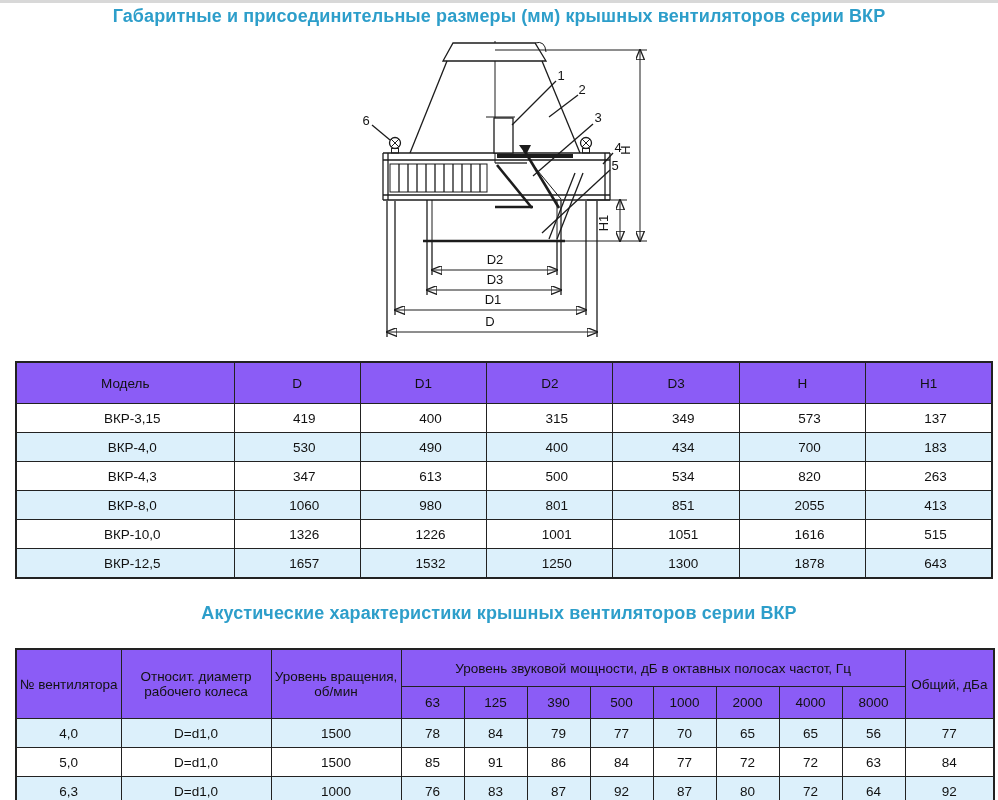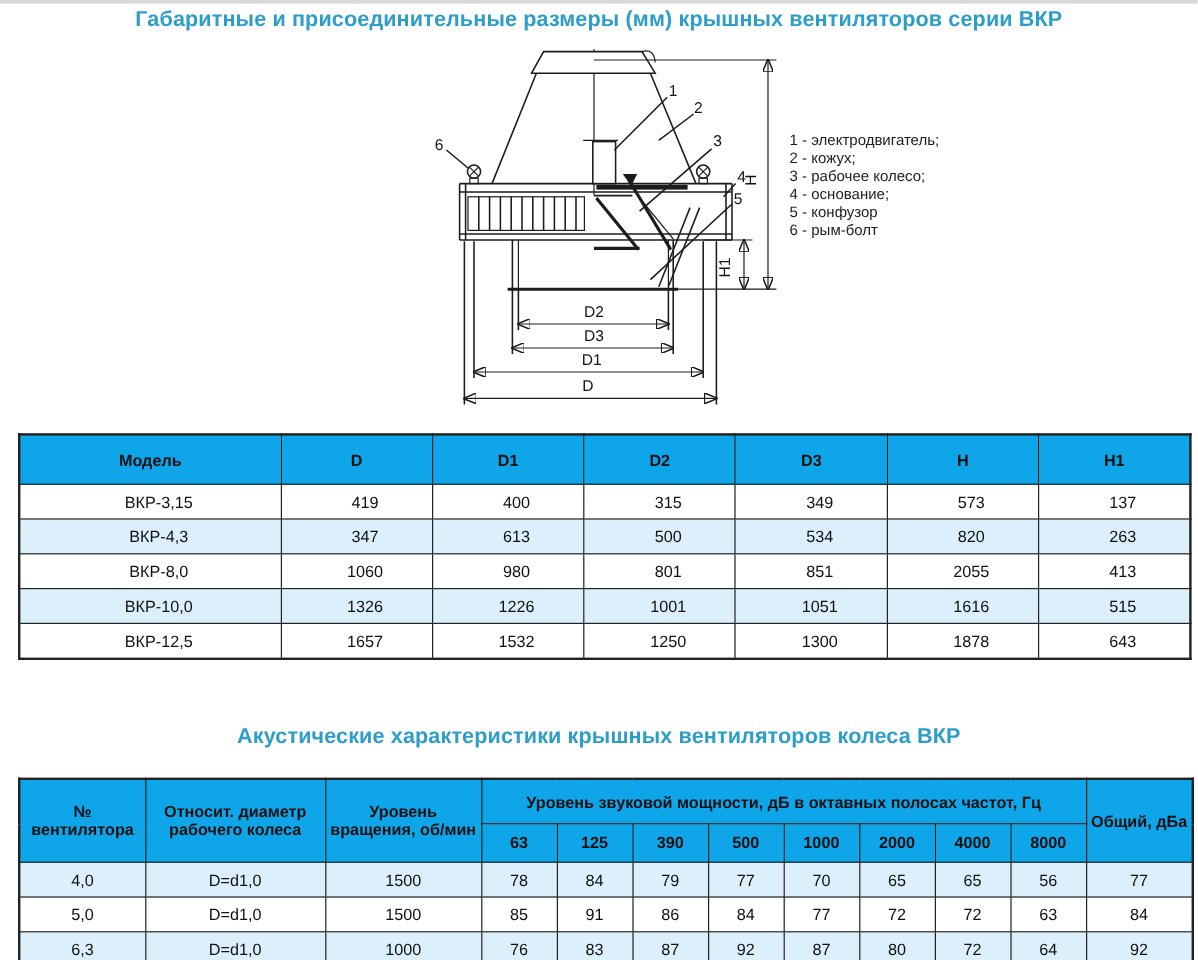--- a/index.html
+++ b/index.html
@@ -30,21 +30,21 @@
     font-size:12.5px; line-height:15px; color:#1c1c1c; white-space:nowrap;
   }
 
   table.dtable {
     position:absolute; border-collapse:collapse; table-layout:fixed;
     border:2px solid #222; font-size:13.5px; color:#111;
   }
   .dtable th, .dtable td {
     border:1px solid #222; text-align:center; vertical-align:middle; padding:1px 2px;
   }
-  .dtable th { background:#0ea5e9; font-weight:bold; }
+  .dtable th { background:#8b5cf6; font-weight:normal; }
 
   .t1 { left:15px; top:358px; width:978px; }
   .t1 th { height:38px; }
   .t1 td { height:26px;padding-left:16px; }
   .t1 tbody tr:nth-child(even) td { background:#dcf0fb; }
 
   .t2 { left:15px; top:645px; width:978px; }
   .t2 thead tr:first-child th { height:34px; }
   .t2 thead tr:last-child  th { height:29px; }
   .t2 td { height:26px; }
@@ -170,28 +170,20 @@
     <line class="thin" x1="97" y1="237" x2="222" y2="237" marker-start="url(#as)" marker-end="url(#ae)"></line>
     <text x="160" y="231" text-anchor="middle">D2</text>
     <line class="thin" x1="92" y1="257" x2="226" y2="257" marker-start="url(#as)" marker-end="url(#ae)"></line>
     <text x="160" y="251" text-anchor="middle">D3</text>
     <line class="thin" x1="60" y1="277" x2="251" y2="277" marker-start="url(#as)" marker-end="url(#ae)"></line>
     <text x="158" y="271" text-anchor="middle">D1</text>
     <line class="thin" x1="52" y1="299" x2="262" y2="299" marker-start="url(#as)" marker-end="url(#ae)"></line>
     <text x="155" y="293" text-anchor="middle">D</text>
   </svg>
 
-  <div class="legend">
-    <div>1 - электродвигатель;</div>
-    <div>2 - кожух;</div>
-    <div>3 - рабочее колесо;</div>
-    <div>4 - основание;</div>
-    <div>5 - конфузор</div>
-    <div>6 - рым-болт</div>
-  </div>
 
   <table class="dtable t1">
     <colgroup>
       <col style="width:218px">
         <col>
         <col>
         <col>
         <col>
         <col>
         <col>
@@ -211,20 +203,29 @@
         <tr>
           <td>ВКР-3,15</td>
           <td>419</td>
           <td>400</td>
           <td>315</td>
           <td>349</td>
           <td>573</td>
           <td>137</td>
         </tr>
         <tr>
+          <td>ВКР-4,0</td>
+          <td>530</td>
+          <td>490</td>
+          <td>400</td>
+          <td>434</td>
+          <td>700</td>
+          <td>183</td>
+        </tr>
+        <tr>
           <td>ВКР-4,3</td>
           <td>347</td>
           <td>613</td>
           <td>500</td>
           <td>534</td>
           <td>820</td>
           <td>263</td>
         </tr>
         <tr>
           <td>ВКР-8,0</td>
@@ -249,21 +250,21 @@
           <td>1657</td>
           <td>1532</td>
           <td>1250</td>
           <td>1300</td>
           <td>1878</td>
           <td>643</td>
         </tr>
       </tbody>
   </table>
 
-  <div class="sec-title title-2">Акустические характеристики крышных вентиляторов колеса ВКР</div>
+  <div class="sec-title title-2">Акустические характеристики крышных вентиляторов серии ВКР</div>
 
   <table class="dtable t2">
     <colgroup>
       <col style="width:105px">
         <col style="width:150px">
         <col style="width:130px">
       <col style="width:63px">
         <col style="width:63px">
         <col style="width:63px">
         <col style="width:63px">

